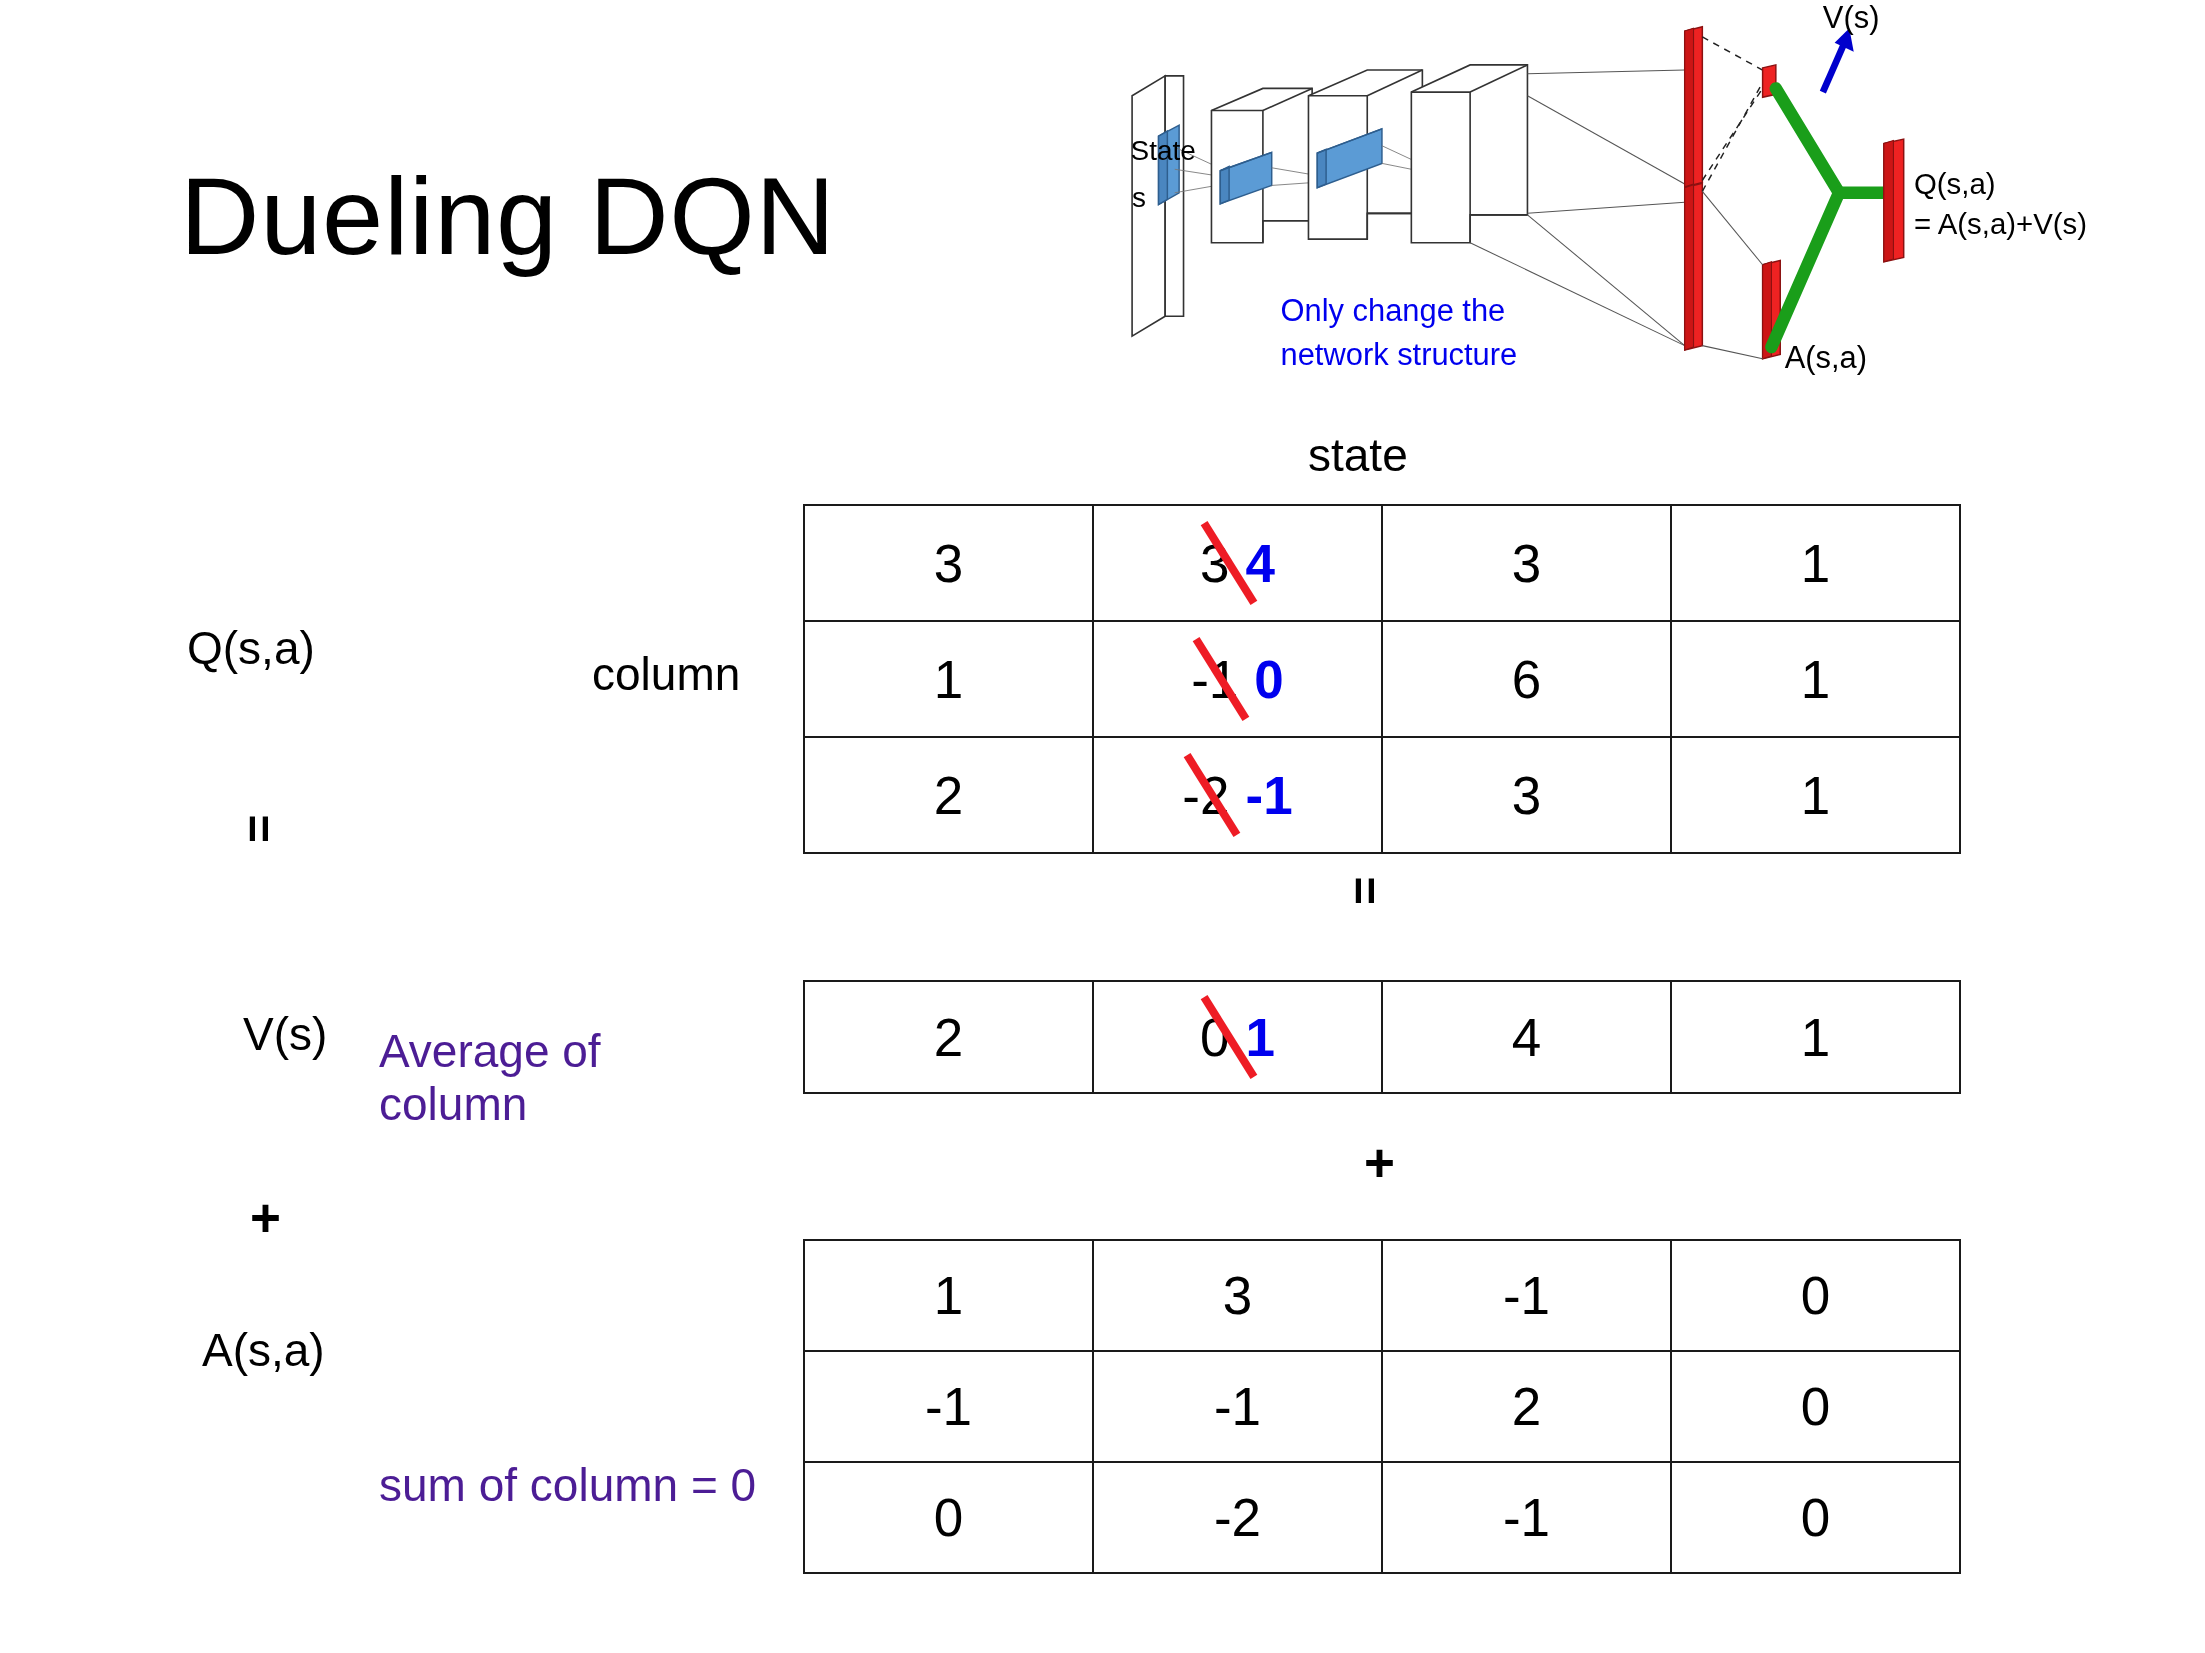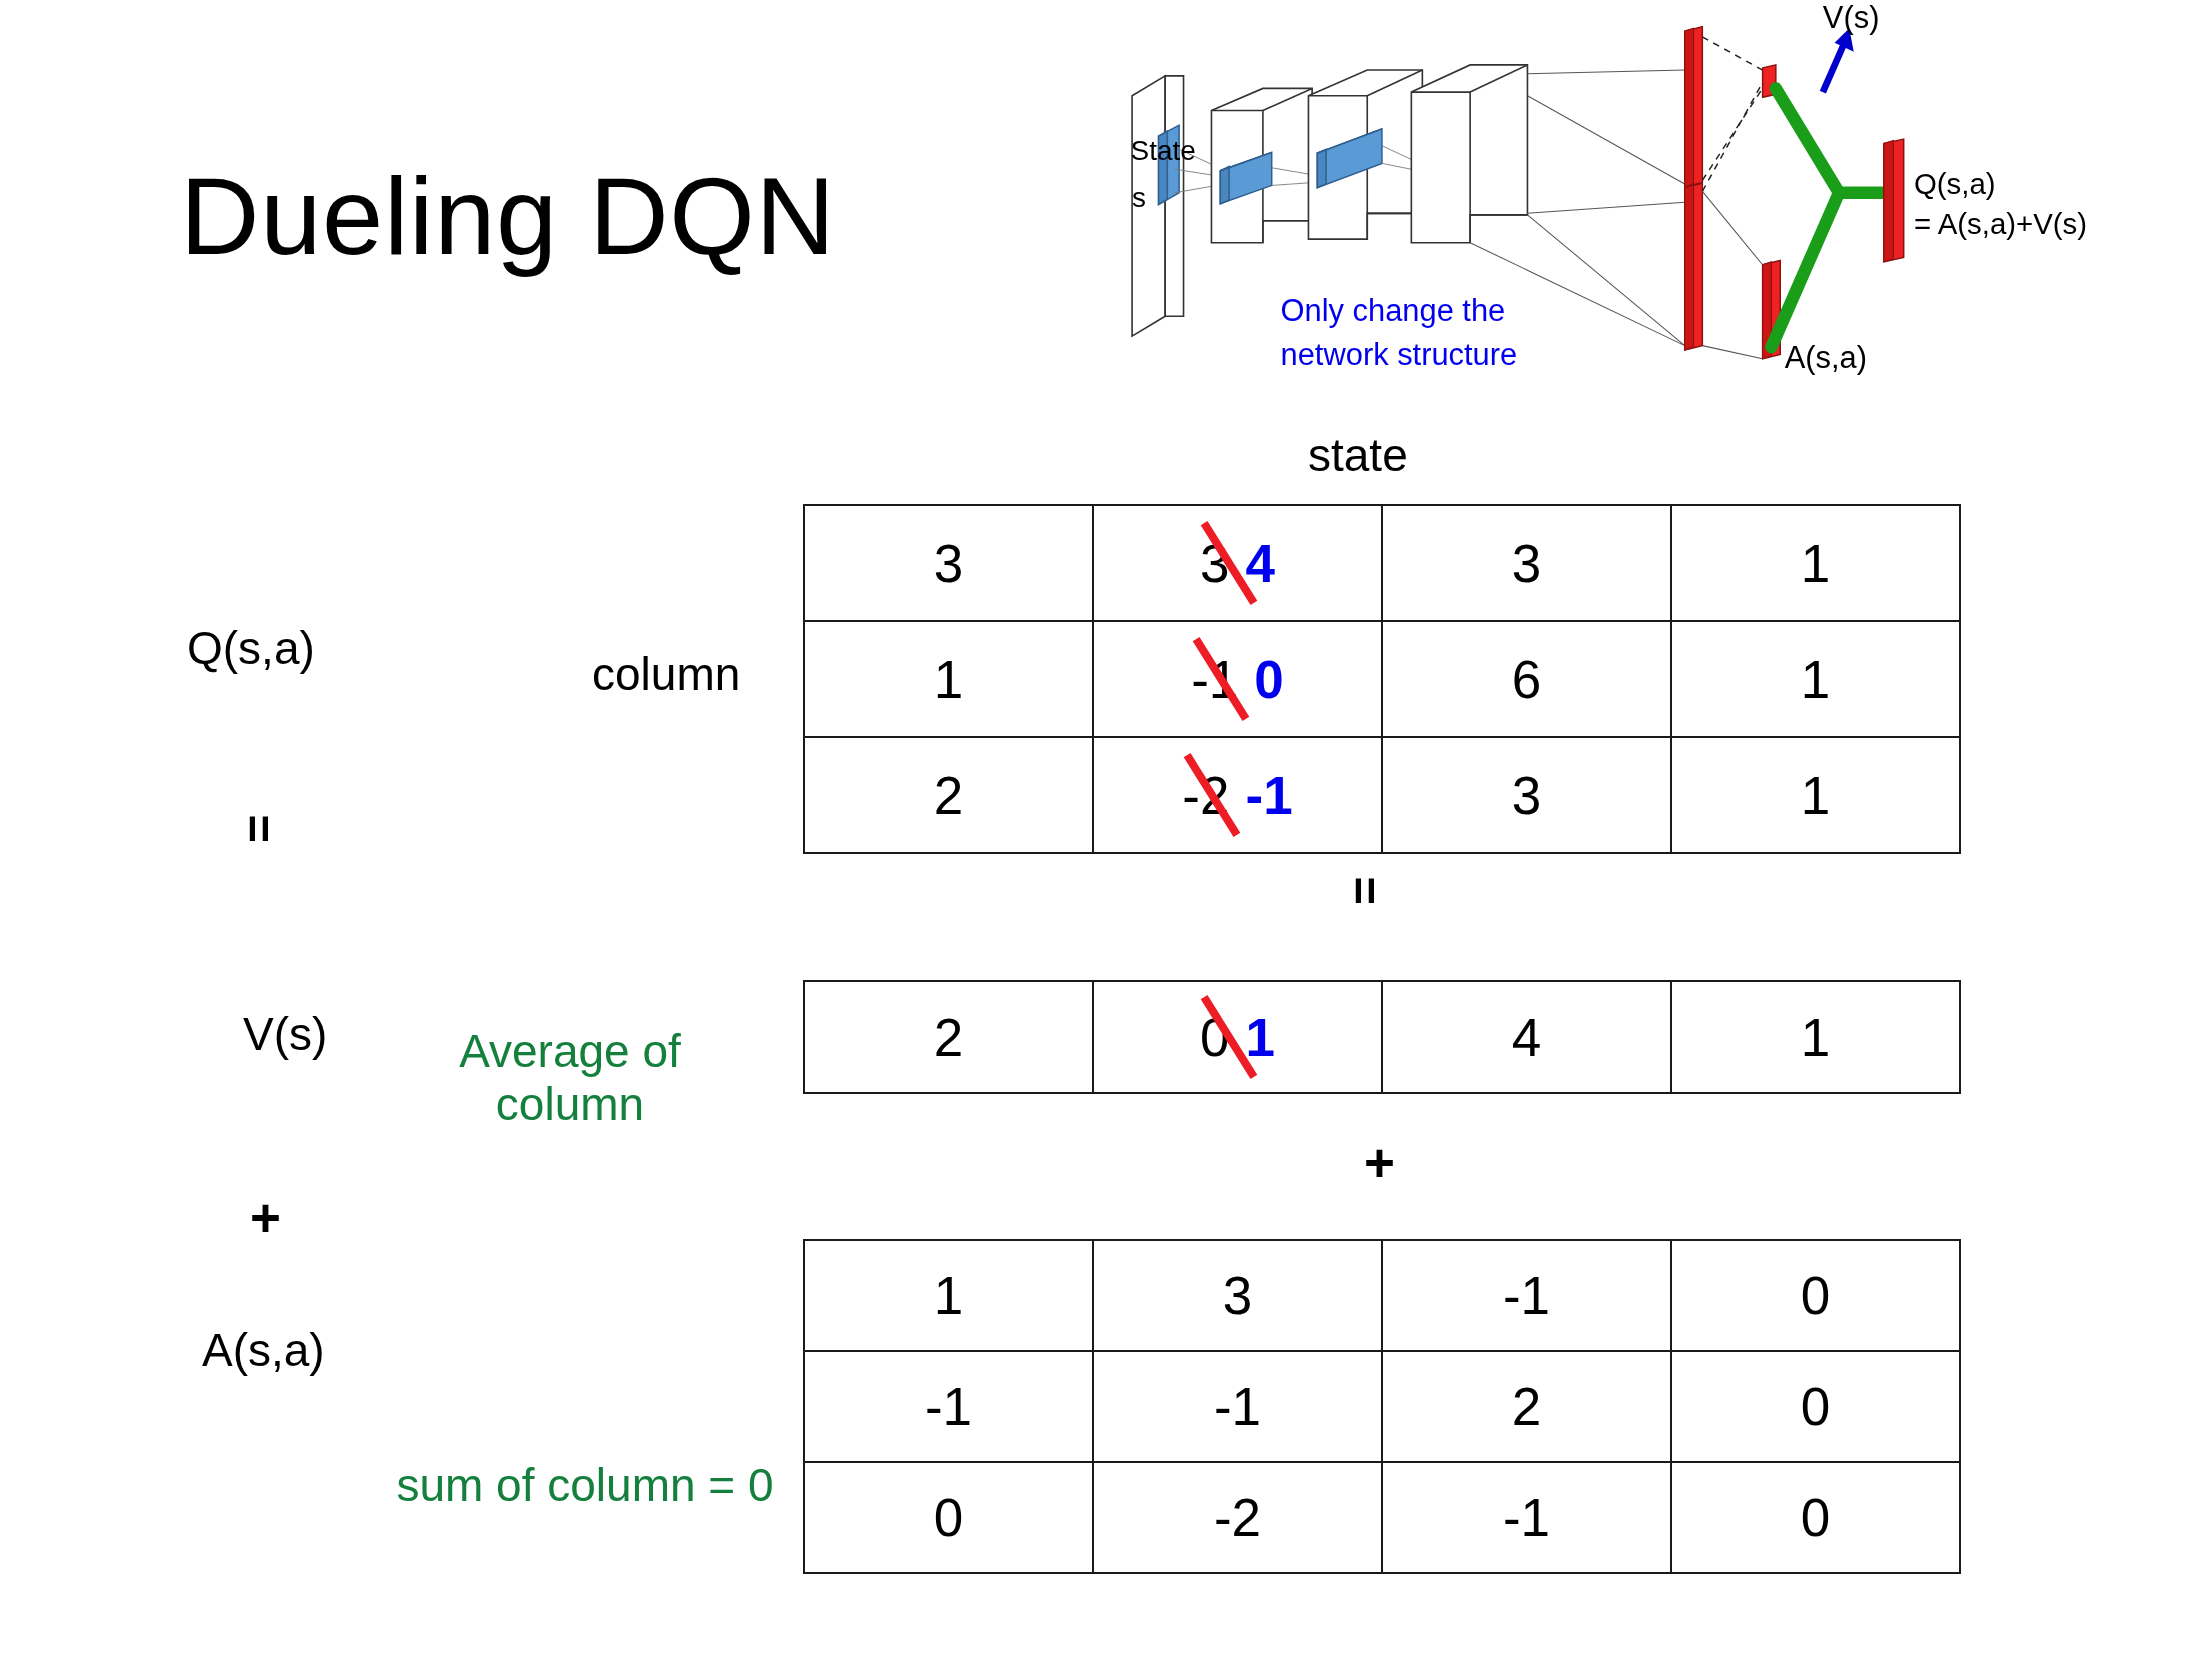--- a/index.html
+++ b/index.html
@@ -48,21 +48,21 @@
     fill: #0000EE;
   }
 
   
   .lbl {
     position: absolute;
     white-space: nowrap;
     font-family: "Liberation Sans", sans-serif;
     color: #000000;
   }
-  .lbl-blue { color: #15803d; text-align: center; }
+  .lbl-blue { color: #4c1d95; }
 
   #label-state {
     left: 1308px; top: 428px;
     font-size: 46px;
   }
   #label-action {
     left: 592px; top: 647px;
     font-size: 46px;
   }
   #label-qsa {

